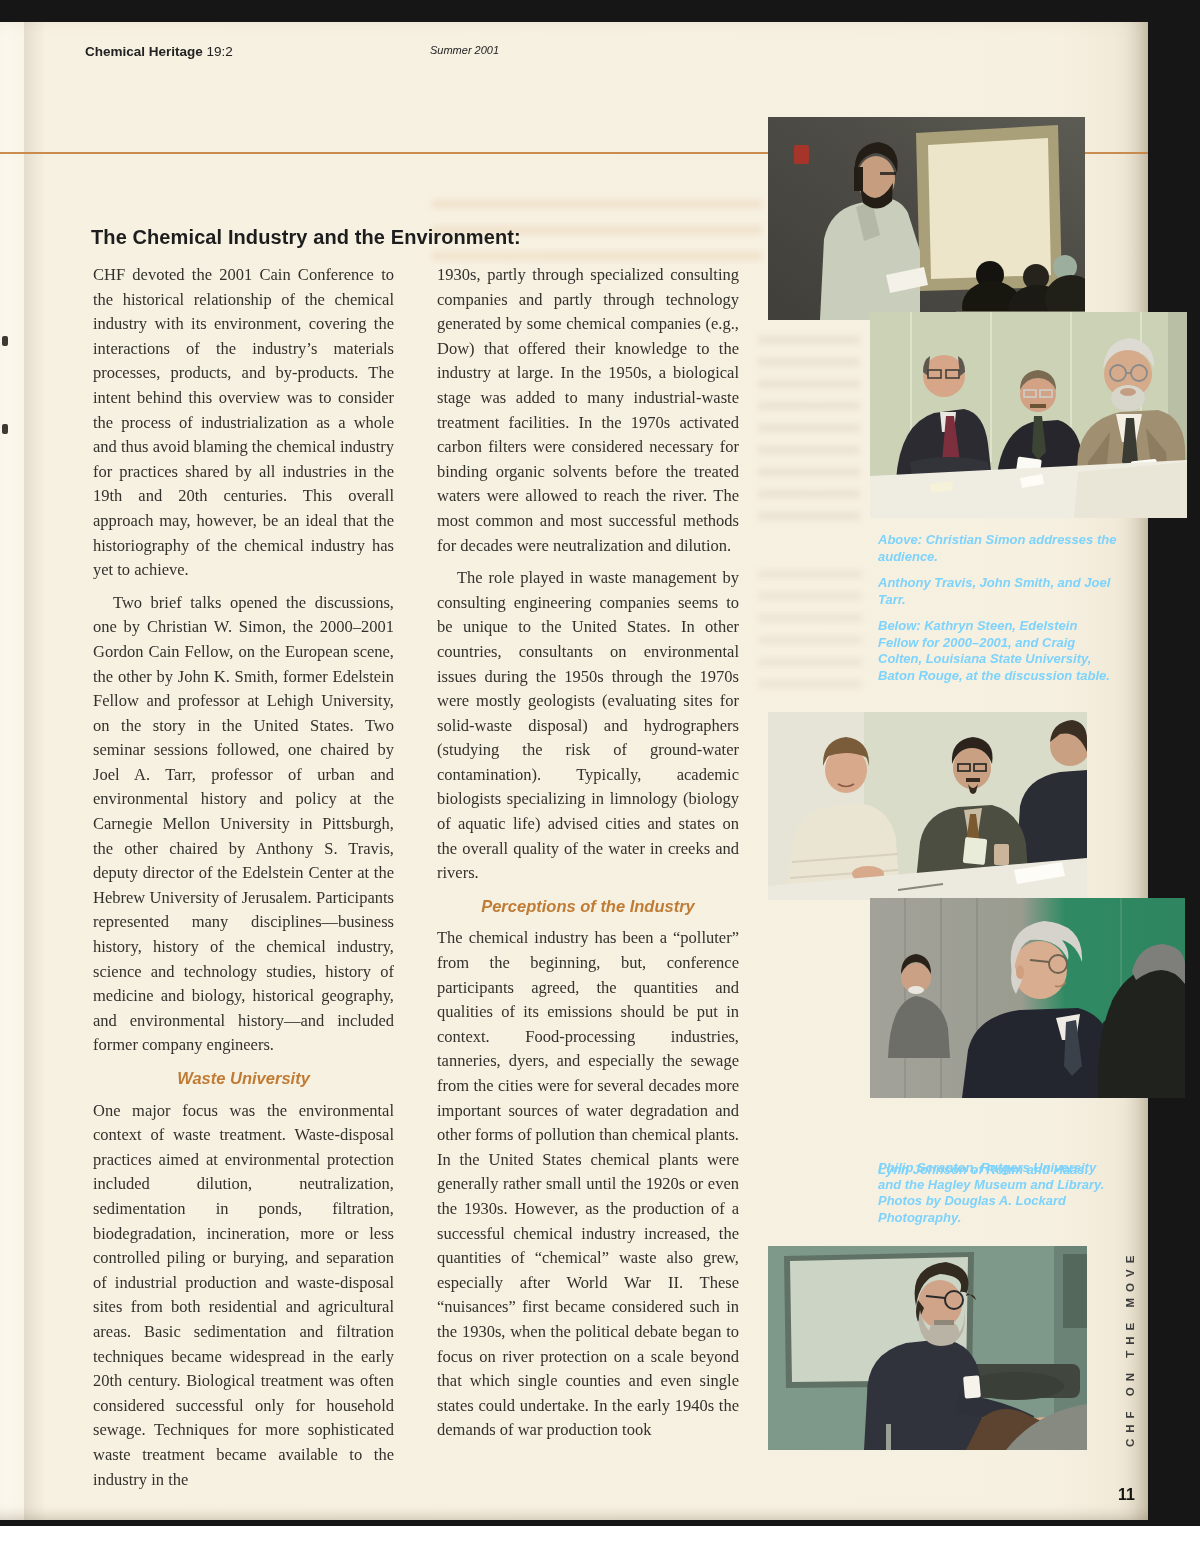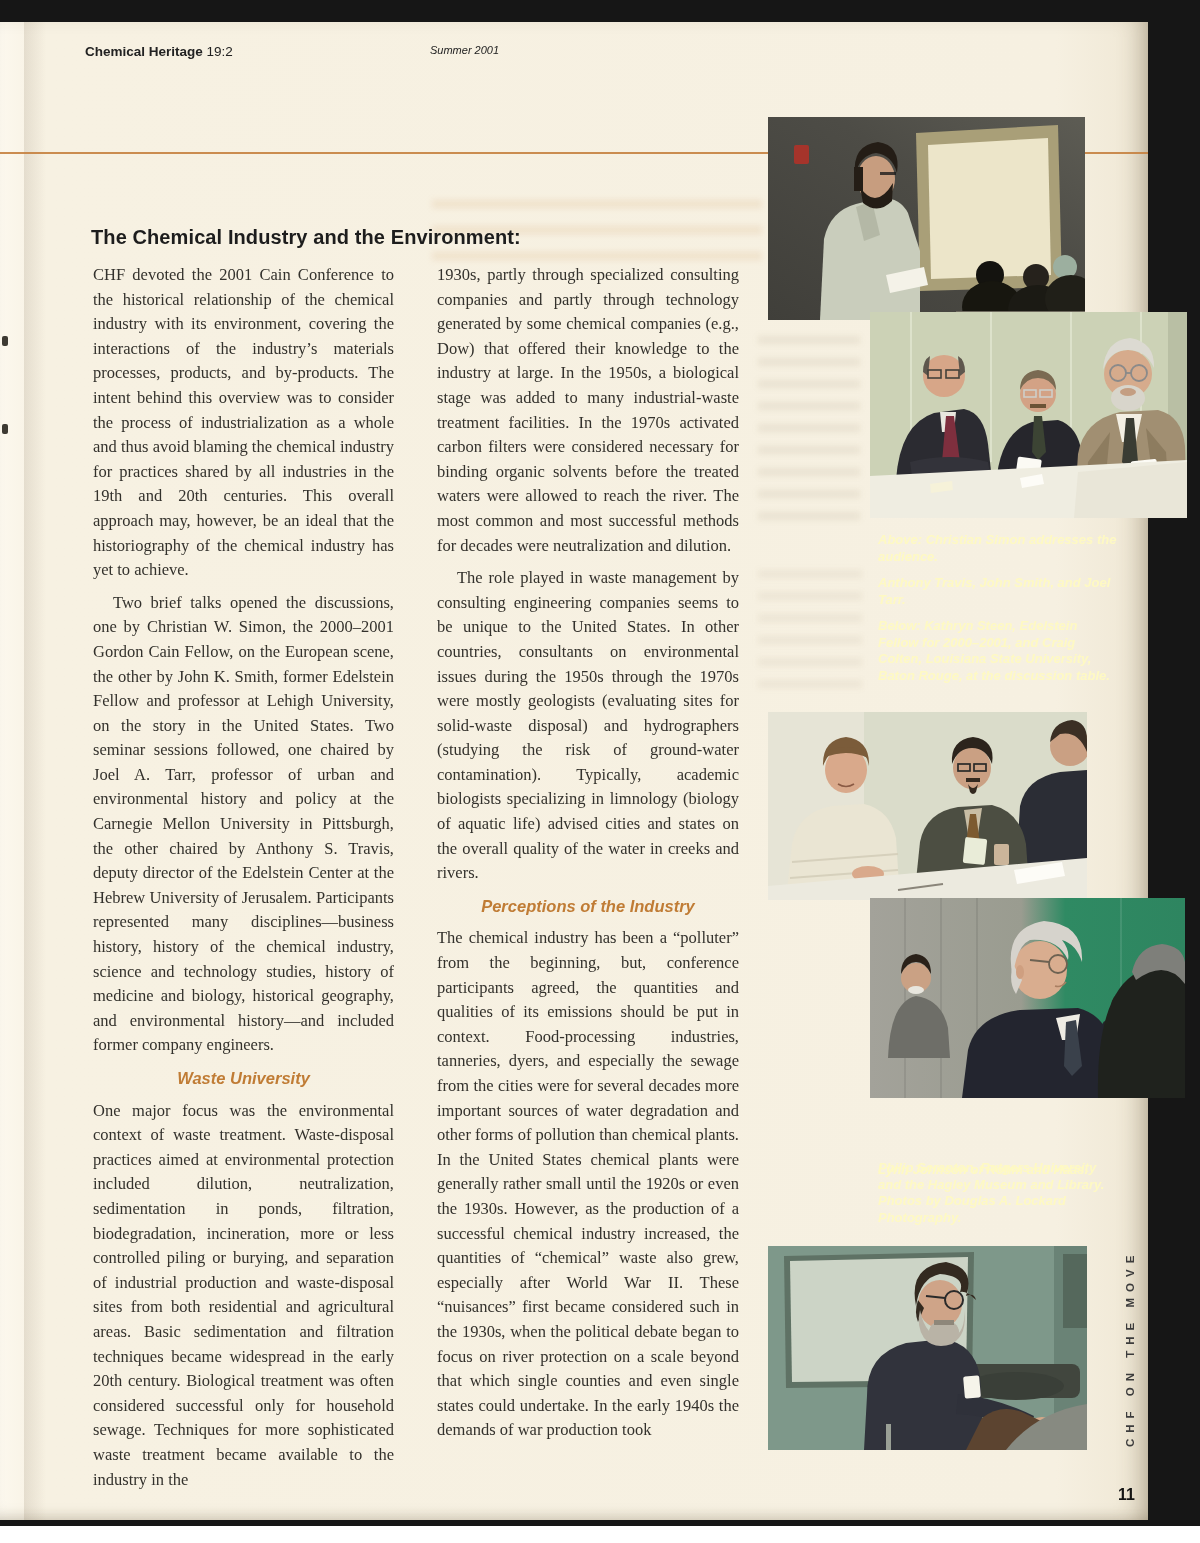--- a/index.html
+++ b/index.html
@@ -34,21 +34,21 @@
 
   .photo{position:absolute;overflow:hidden;background:#777;}
   .photo svg{display:block;}
   .ph1{left:768px;top:117px;width:317px;height:203px;}
   .ph2{left:870px;top:312px;width:317px;height:206px;z-index:3;}
   .ph3{left:768px;top:712px;width:319px;height:188px;}
   .ph4{left:870px;top:898px;width:315px;height:200px;z-index:3;}
   .ph5{left:768px;top:1246px;width:319px;height:204px;}
 
   .caption{position:absolute;width:242px;font-family:"Liberation Sans",sans-serif;font-weight:bold;
-       font-style:italic;font-size:13px;line-height:16.5px;color:#fef9c3;}
+       font-style:italic;font-size:13px;line-height:16.5px;color:#7dd3fc;}
   .caption p{margin:0 0 10px 0;}
   .cap-1{left:878px;top:532px;}
   .cap-2{left:878px;top:1162px;}
   .cap-3{left:878px;top:1160px;}
 
   .vertical-banner{position:absolute;left:1124px;top:1185px;height:262px;
        writing-mode:vertical-rl;transform:rotate(180deg);
        font-family:"Liberation Sans",sans-serif;font-size:11.5px;font-weight:bold;color:#3c3c3c;
        letter-spacing:6px;white-space:nowrap;}
   .page-number{position:absolute;left:1118px;top:1458px;font-family:"Liberation Sans",sans-serif;

